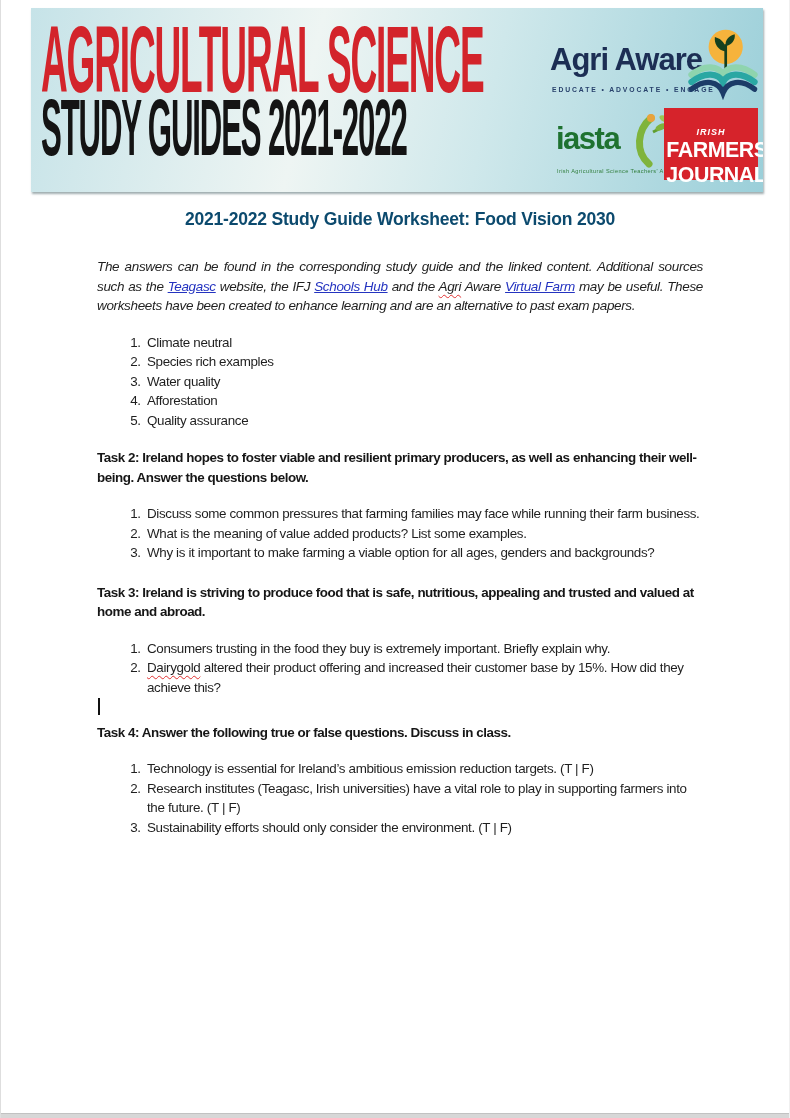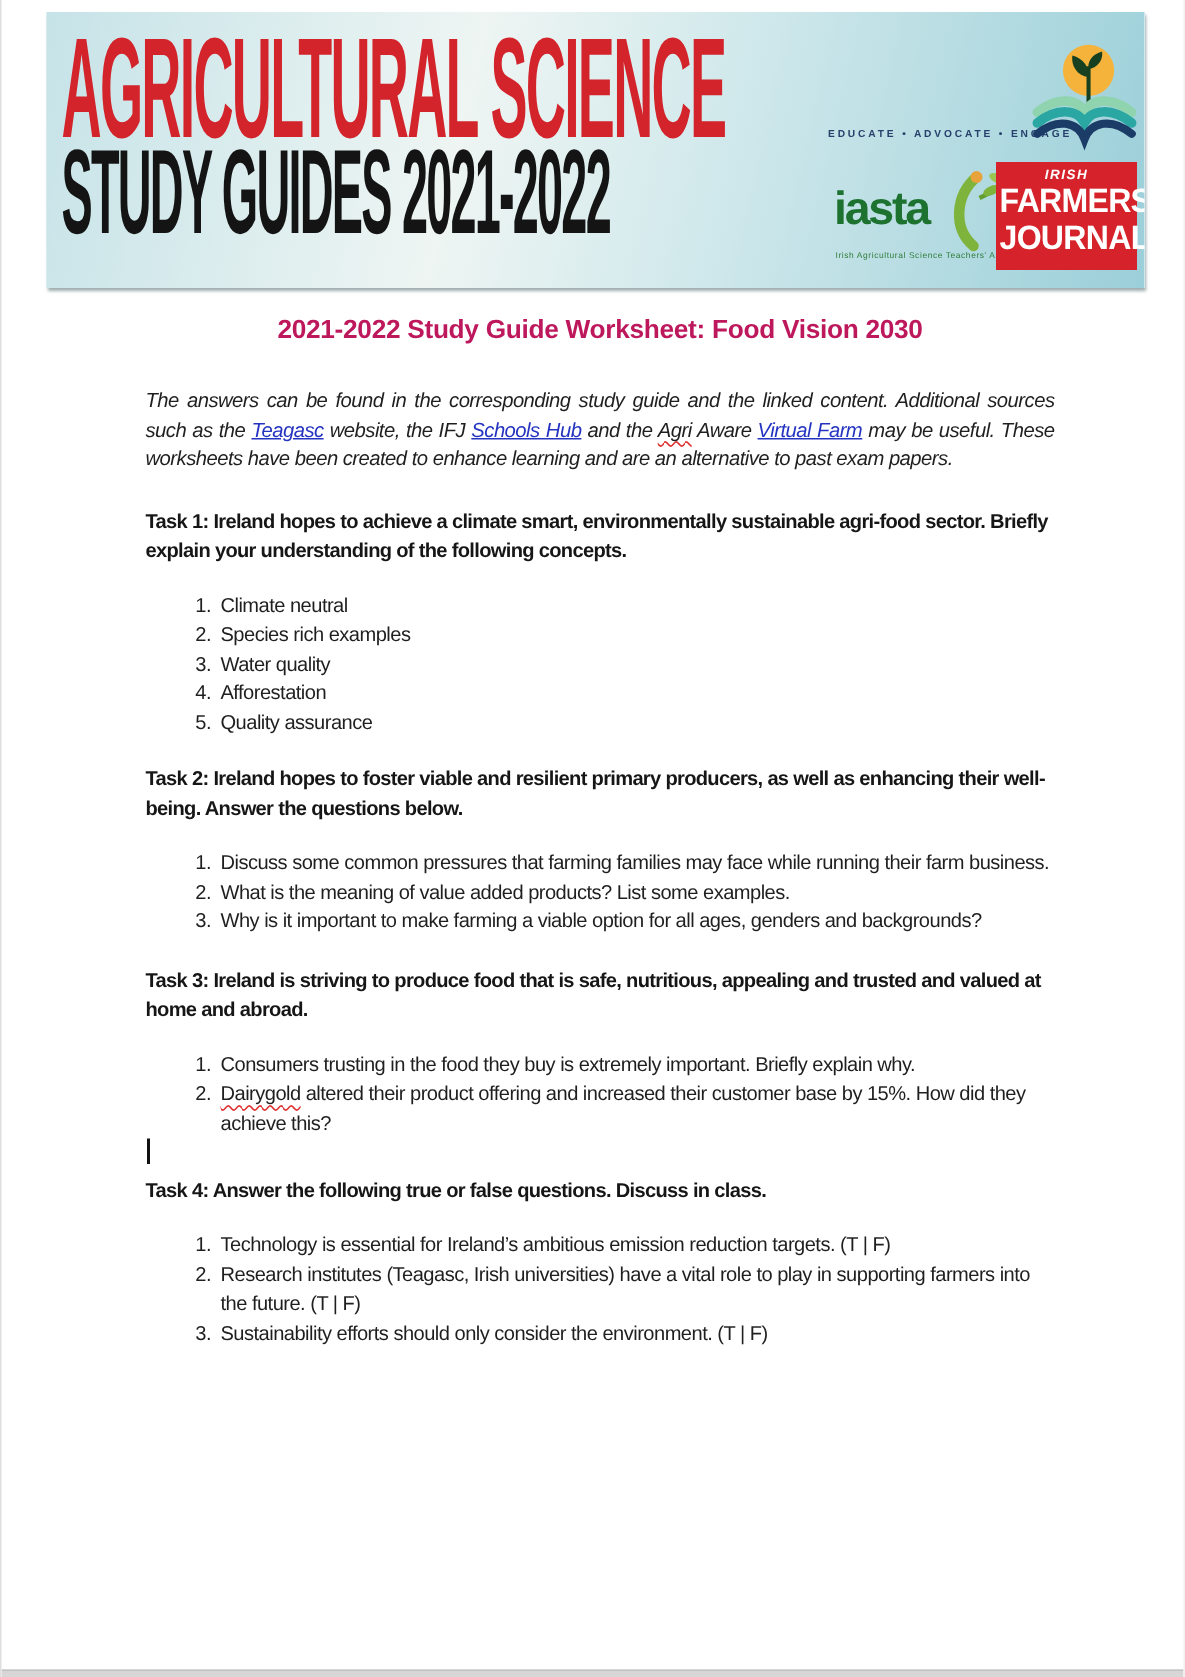--- a/index.html
+++ b/index.html
@@ -27,28 +27,28 @@
   .agri-icon{position:absolute;left:656px;top:16px;}
 
   
   .iasta-name{position:absolute;left:525px;top:113px;font-size:31px;font-weight:bold;color:#1e7230;letter-spacing:-1.5px;}
   .iasta-sub{position:absolute;left:526px;top:160px;font-size:5.6px;color:#2f7d3a;letter-spacing:.4px;white-space:nowrap;}
   .iasta-wheat{position:absolute;left:596px;top:98px;}
 
   
   .fj-box{
     position:absolute;left:633px;top:100px;width:94px;height:72px;background:#d6232b;
-    color:#fff;text-align:center;box-sizing:border-box;padding-top:4px;line-height:1;
+    color:#fff;text-align:center;box-sizing:border-box;padding-top:20px;line-height:1;
   }
   .fj-irish{font-size:9px;font-weight:bold;font-style:italic;letter-spacing:1px;}
   .fj-big{font-size:22.5px;font-weight:bold;letter-spacing:-.5px;transform:scaleX(.95);transform-origin:center;margin-top:2px;}
 
   
   .content{position:absolute;left:96px;top:207px;width:606px;letter-spacing:-.35px;}
-  .doc-title{font-size:17.5px;font-weight:bold;text-align:center;color:#be185d;line-height:24px;margin:0;letter-spacing:-.2px;}
+  .doc-title{font-size:17.5px;font-weight:bold;text-align:center;color:#0c4a6e;line-height:24px;margin:0;letter-spacing:-.2px;}
   .intro{
     margin:26px 0 0 0;font-style:italic;text-align:justify;
     font-size:13.5px;line-height:19.5px;color:#1f1f1f;
   }
   .doc-link{color:#2433c0;text-decoration:underline;cursor:pointer;margin-top:20px;}
   .squiggle{text-decoration:underline wavy #e03131 1px;text-underline-offset:3px;}
   .task-heading{font-size:13.4px;font-weight:bold;line-height:19.5px;color:#161616;margin:0;letter-spacing:-.45px;}
   .mt1{margin-top:22px;} .mt2{margin-top:18px;} .mt3{margin-top:20px;} .mt4{margin-top:6px;}
   ol.task-list{margin:17px 0 0 0;padding:0 0 0 47px;font-size:13.4px;line-height:19.5px;color:#1f1f1f;}
   ol.task-list li{padding-left:3px;margin:0;}
@@ -57,20 +57,21 @@
 </style>
 </head>
 <body>
 
 <div class="page">
 
   <div class="banner">
     <div class="banner-line banner-line1" style="color:#d3242b;">AGRICULTURAL SCIENCE</div>
     <div class="banner-line banner-line2" style="color:#141414;">STUDY GUIDES 2021-2022</div>
 
+    <div class="agri-name">Agri Aware</div>
     <div class="agri-tagline">EDUCATE • ADVOCATE • ENGAGE</div>
     <div class="agri-icon">
       <svg width="72" height="80" viewBox="0 0 80 88">
         <circle cx="43" cy="25" r="19" fill="#f6b33c"></circle>
         <path d="M43 50 L43 22" stroke="#16401f" stroke-width="3" fill="none"></path>
         <path d="M43 30 C34 29 30 21 31 14 C39 16 44 23 43 30 Z" fill="#16401f"></path>
         <path d="M43 24 C50 23 54 17 53 11 C46 13 42 18 43 24 Z" fill="#16401f"></path>
         <path d="M5 56 C20 44 35 46 40 56 C45 46 60 44 75 56" stroke="#8fd4ae" stroke-width="7" fill="none" stroke-linecap="round"></path>
         <path d="M5 64 C20 52 35 54 40 64 C45 54 60 52 75 64" stroke="#2aa7a3" stroke-width="7" fill="none" stroke-linecap="round"></path>
         <path d="M5 72 C20 60 35 63 40 76 C45 63 60 60 75 72" stroke="#1c3c68" stroke-width="6" fill="none" stroke-linecap="round"></path>
@@ -99,21 +100,20 @@
     </div>
   </div>
 
   <div class="content">
 
     <p class="doc-title">2021-2022 Study Guide Worksheet: Food Vision 2030</p>
 
     <p class="intro"><span>The answers can be found in the corresponding study guide and the linked content. Additional sources such as the </span><a class="doc-link">Teagasc</a><span> website, the IFJ </span><a class="doc-link">Schools Hub</a><span> and the </span><span class="squiggle">Agri</span><span> Aware </span><a class="doc-link">Virtual Farm</a><span> may be useful. These worksheets have been created to enhance learning and are an alternative to past exam papers.</span></p>
 
     <section>
-      <p class="task-heading mt1">Task 1: Ireland hopes to achieve a climate smart, environmentally sustainable agri-food sector. Briefly explain your understanding of the following concepts.</p>
       <ol class="task-list">
         <li>Climate neutral</li>
         <li>Species rich examples</li>
         <li>Water quality</li>
         <li>Afforestation</li>
         <li>Quality assurance</li>
       </ol>
     </section>
 
     <section>

